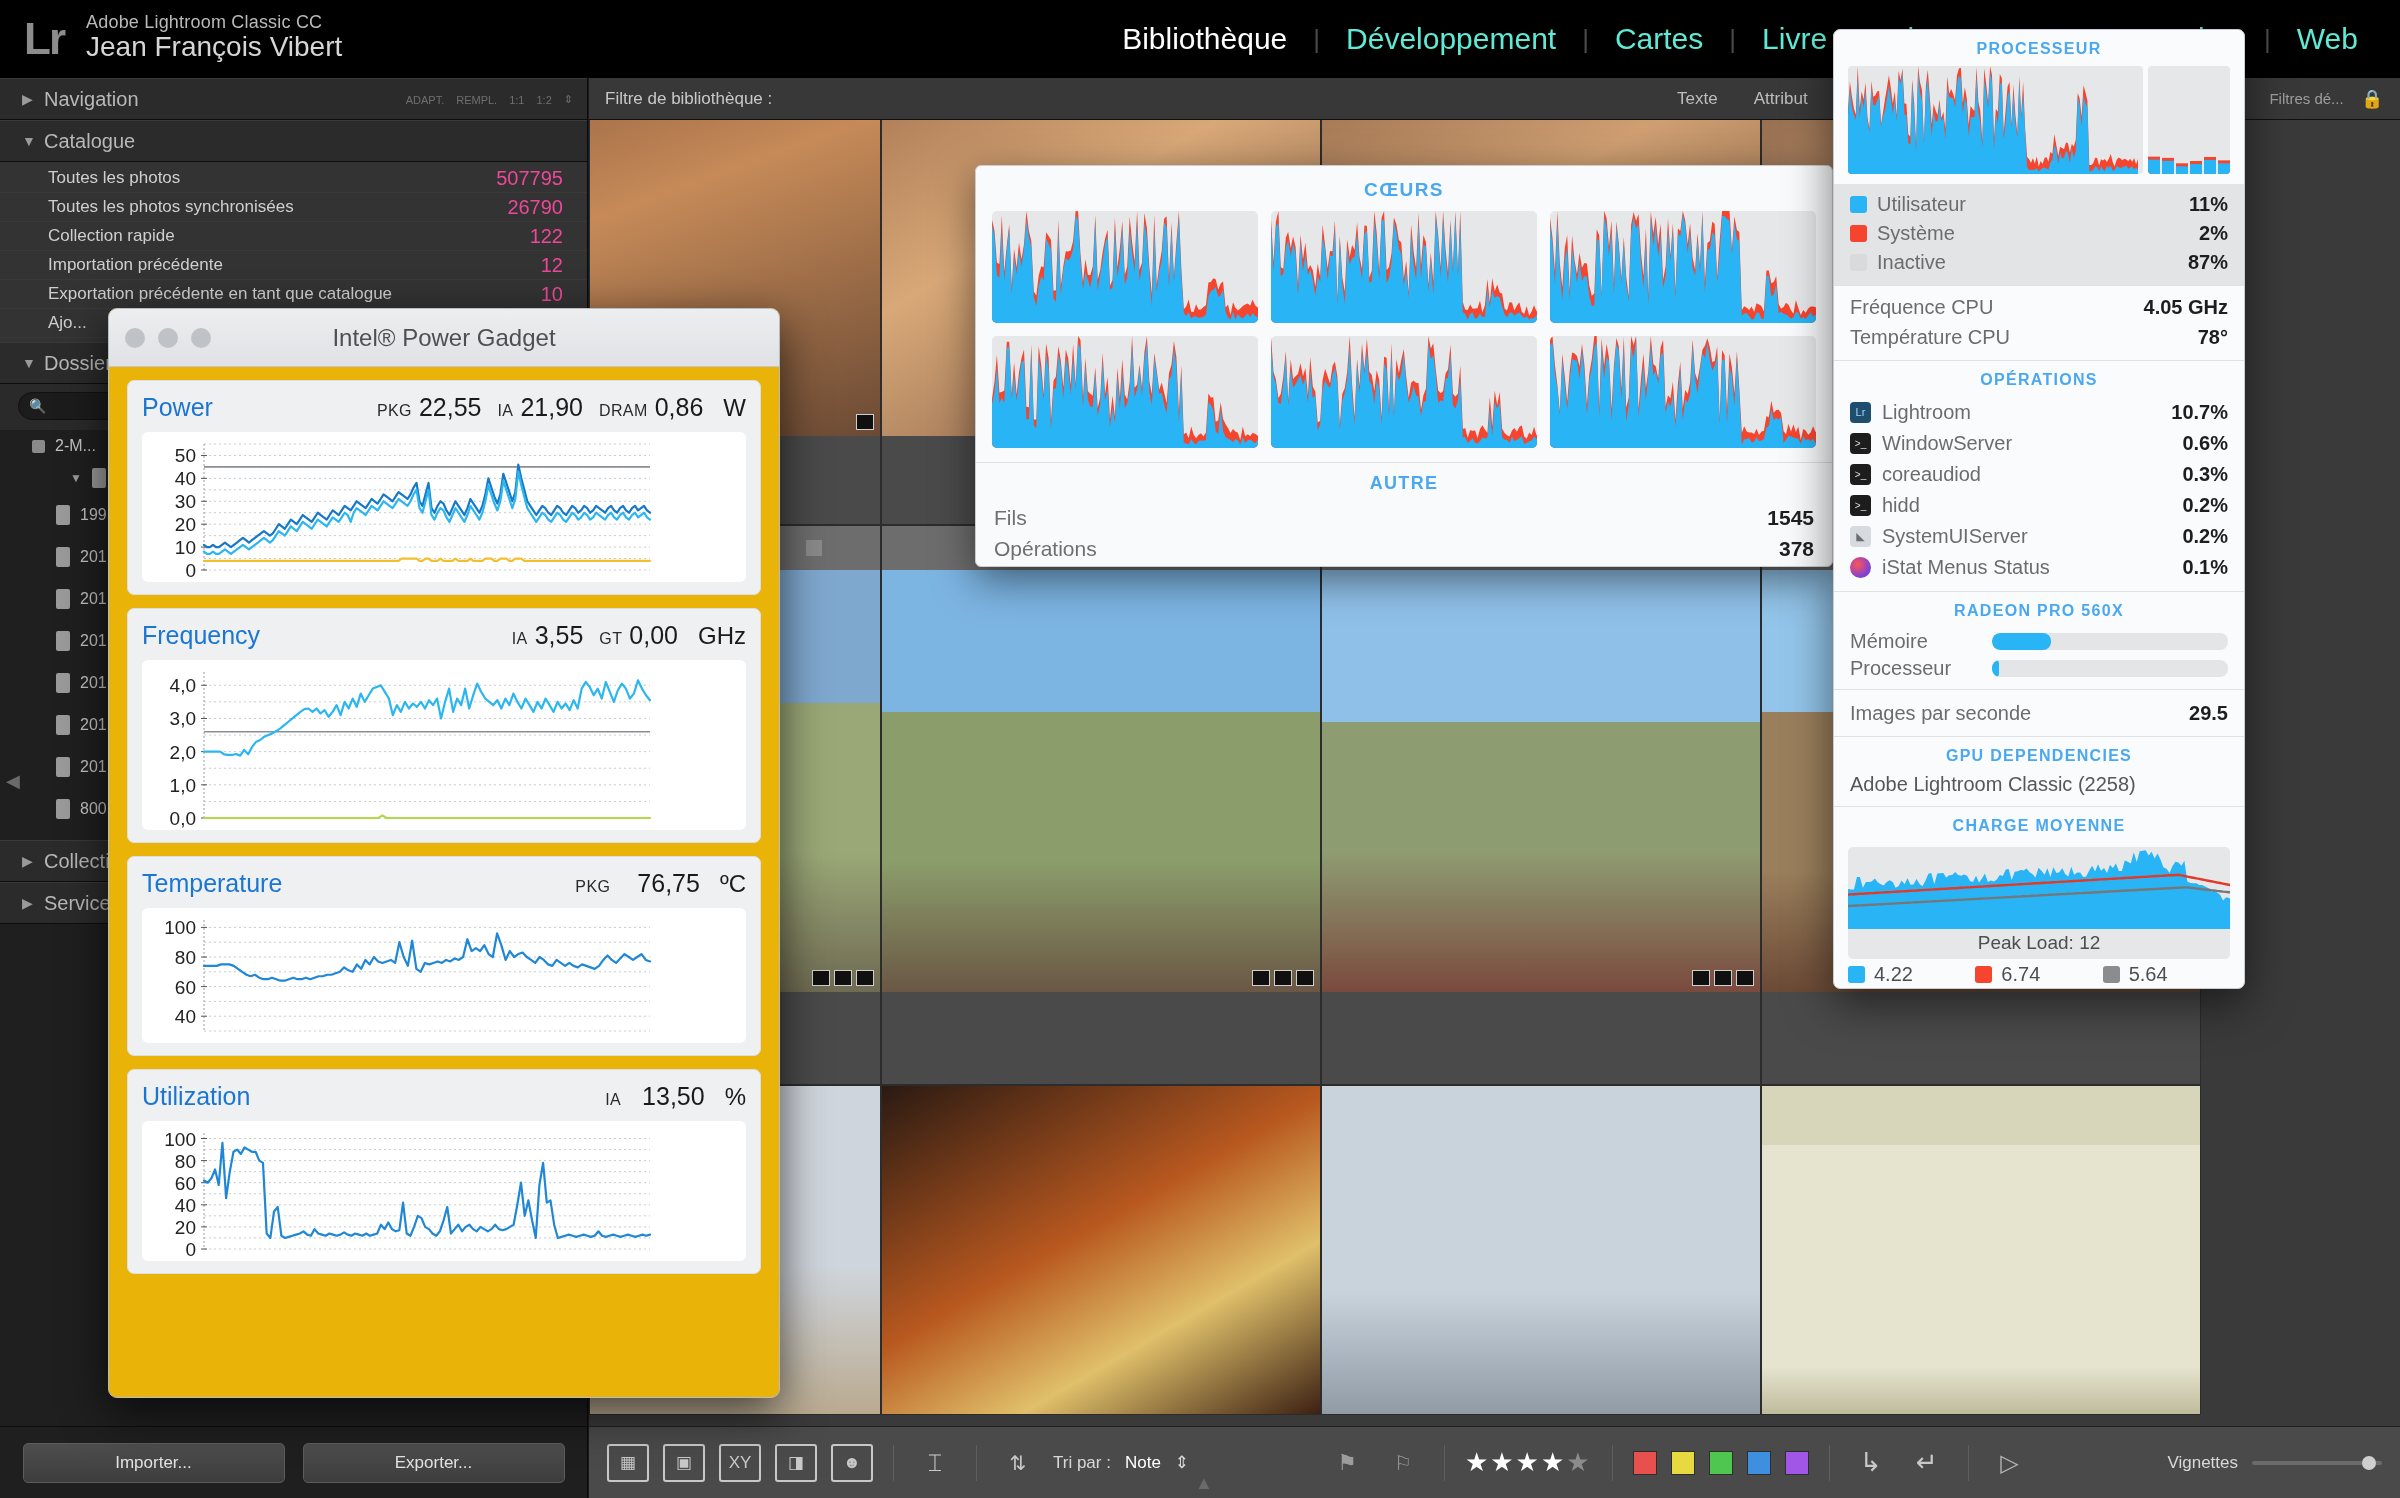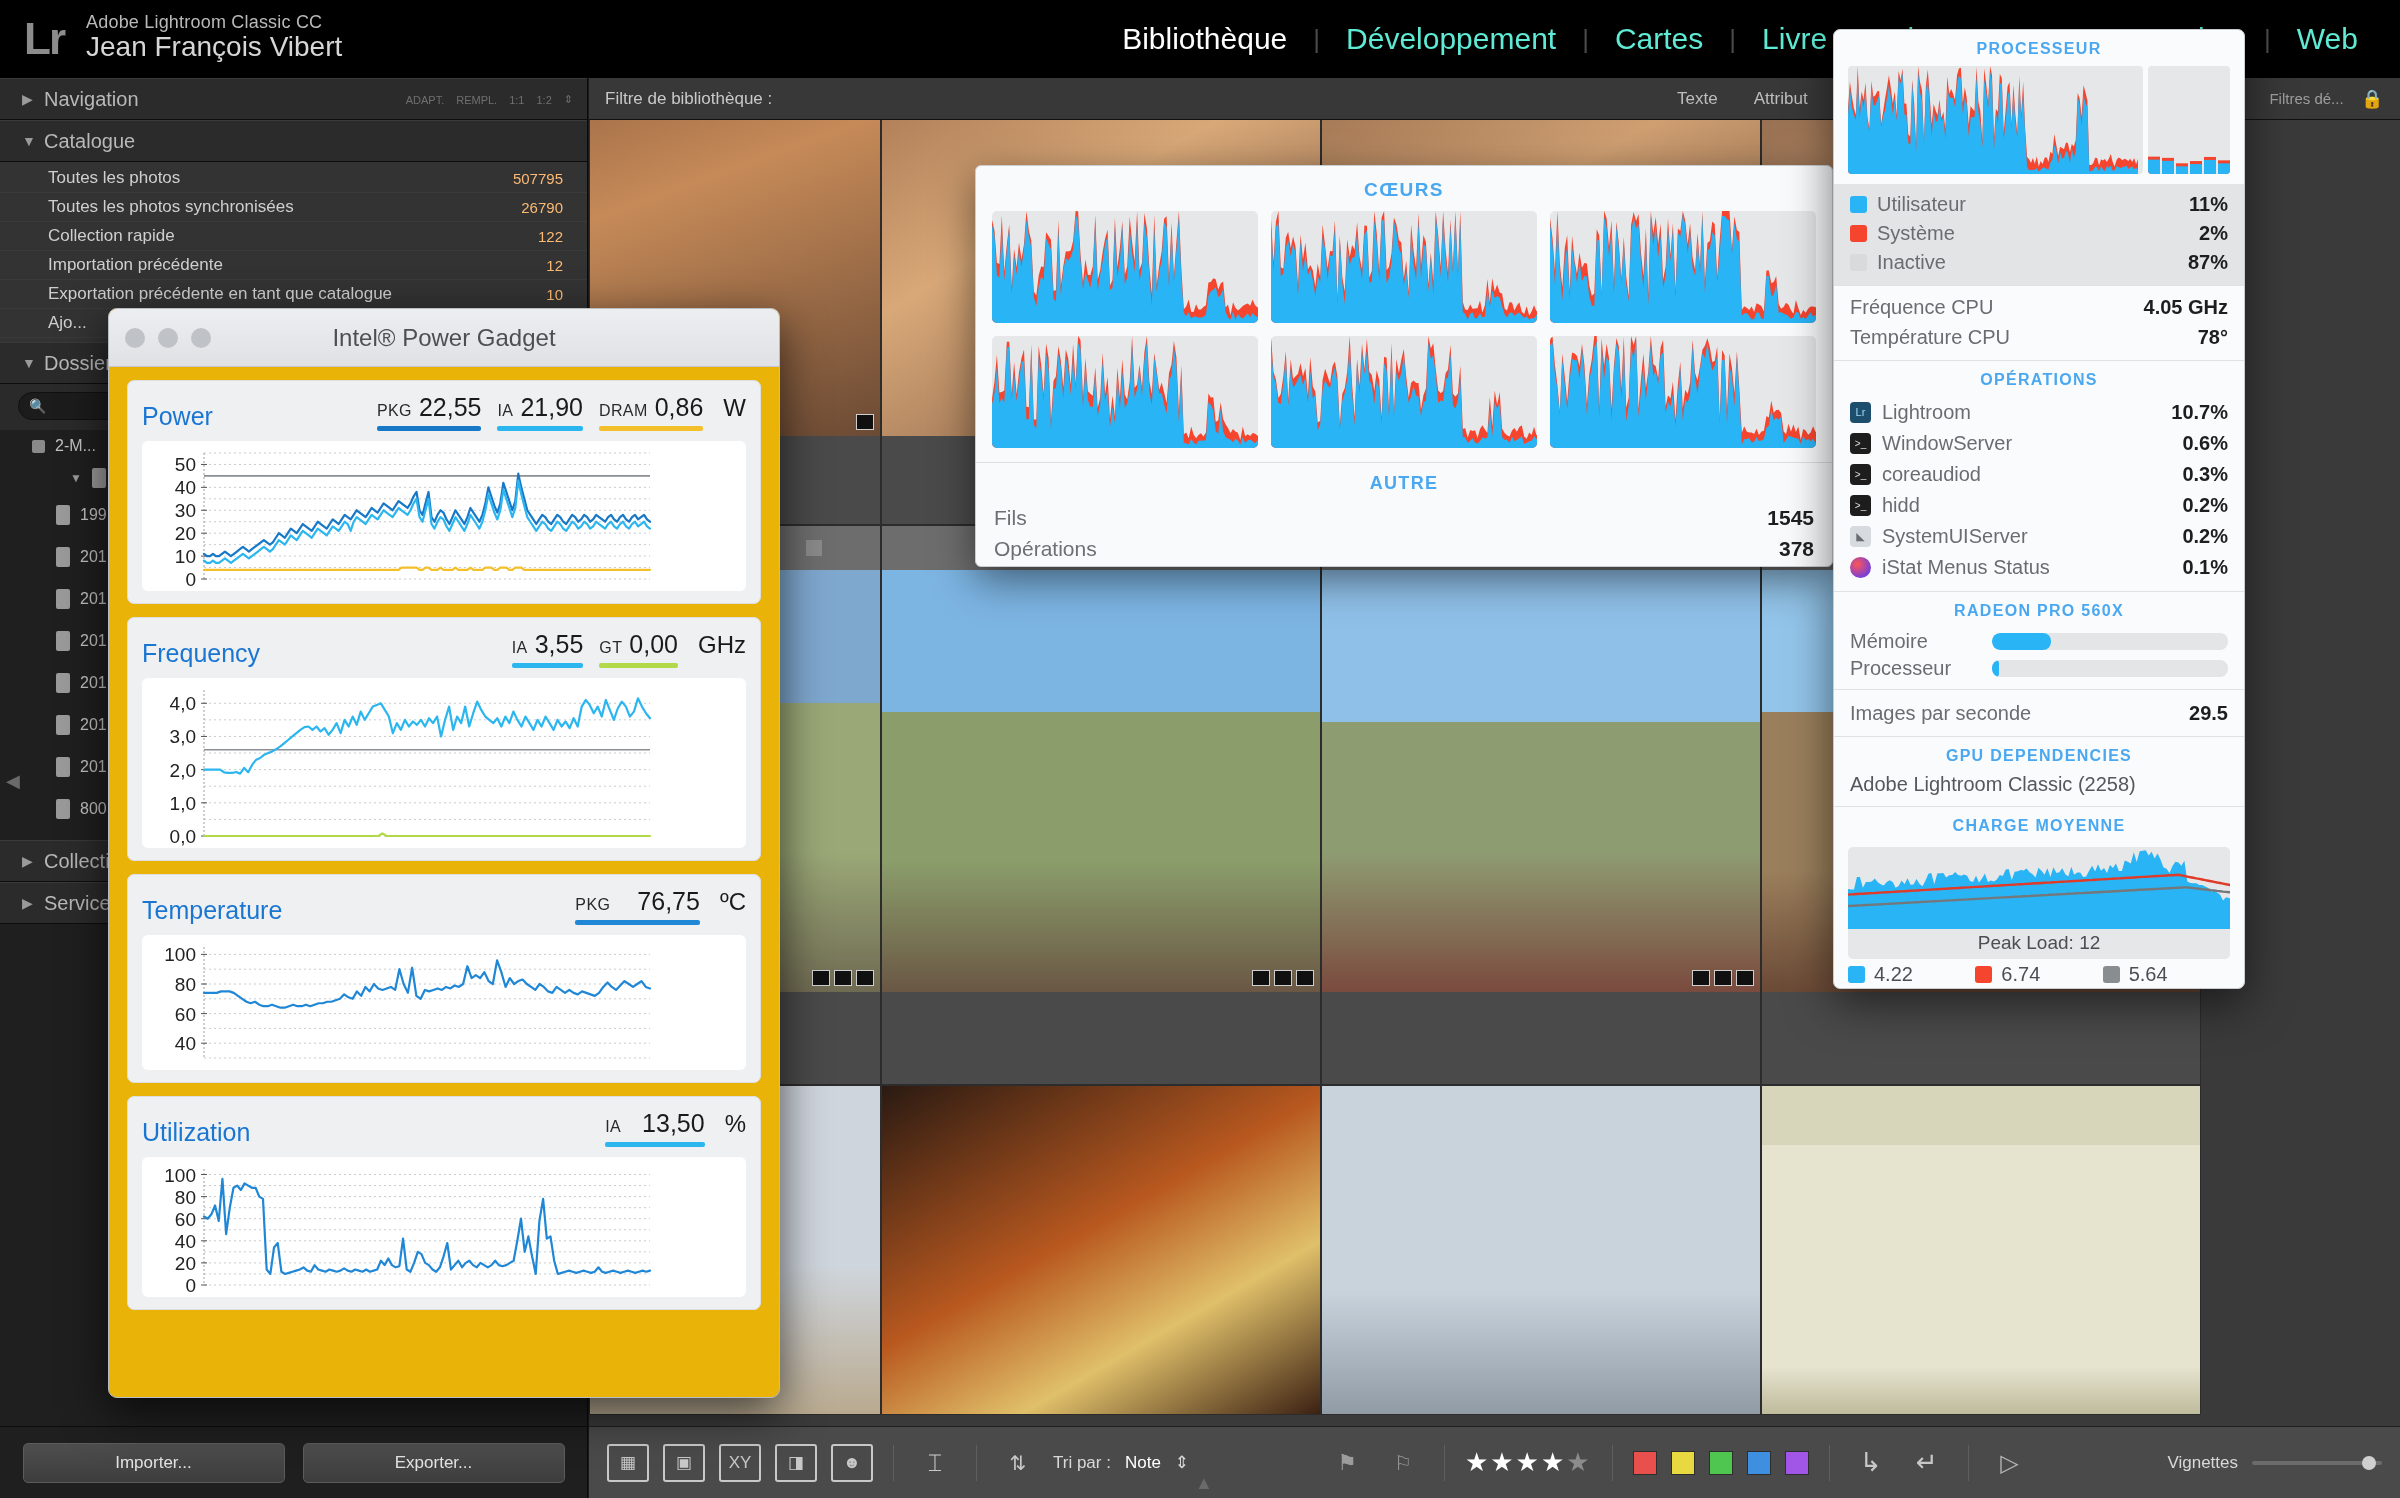--- a/index.html
+++ b/index.html
@@ -32,21 +32,21 @@
      border-top:1px solid #3a3a3a; border-bottom:1px solid #0d0d0d; padding-left:44px; position:relative;}
   .panel-hd .tri { position:absolute; left:22px; top:50%; transform:translateY(-50%); color:#9a9a9a; font-size:14px; }
   .panel-hd .tt { color:#b8b8b8; font-size:20px; }
   .panel-hd .hdright { position:absolute; right:14px; top:50%; transform:translateY(-50%);
       color:#6f6f6f; font-size:11px; display:flex; gap:12px; align-items:center;}
 
   .cat-list { background:#333333; padding:2px 0 4px 0; }
   .cat-row { display:flex; justify-content:space-between; align-items:center;
      height:29px; padding:0 24px 0 48px; color:#cfcfcf; font-size:17px;
      border-bottom:1px solid #3a3a3a; }
-  .cat-row .num { color:#fdba74; font-size:15px; }
+  .cat-row .num { color:#ec4899; font-size:20px; }
 
   .folder-srch { background:#2a2a2a; padding:8px 18px 10px 18px; }
   .srch-box { height:28px; background:#1c1c1c; border:1px solid #111; border-radius:14px;
      display:flex; align-items:center; padding:0 10px; color:#6d6d6d; font-size:14px; gap:6px;}
   .vol-row { display:flex; align-items:center; height:32px; padding-left:32px; color:#c2c2c2; font-size:16px; gap:10px;}
   .vol-row .sq { width:13px; height:13px; background:#8a8a8a; border-radius:2px;}
   .fold-row { display:flex; align-items:center; height:42px; padding-left:56px; color:#c2c2c2; font-size:16px; gap:10px;}
   .fold-row .hd { width:14px; height:20px; background:#9a9a9a; border-radius:2px;}
 
   
@@ -103,21 +103,21 @@
      border:1px solid #b9bcc0; overflow:hidden;text-align:right;}
   #ipg-title { height:58px; background:linear-gradient(#eceef0,#dfe1e4); border-bottom:1px solid #c3c6ca;
      position:relative; display:flex; align-items:center; justify-content:center;}
   #ipg-title .t { font-size:24px; color:#4d4f53; }
   #ipg-lights { position:absolute; left:16px; top:50%; transform:translateY(-50%); display:flex; gap:13px;}
   #ipg-lights span { width:20px; height:20px; border-radius:50%; background:#bfc2c6; display:block;}
   .ipg-card { margin:13px 18px; background:#eef0f2; border:1px solid #dcdee1; border-radius:7px; padding:12px 14px;}
   .ipg-hd { display:flex; align-items:flex-end; justify-content:space-between; margin-bottom:10px;}
   .ipg-hd .name { color:#1b76d2; font-size:25px; font-weight:500;}
   .ipg-vals { display:flex; align-items:baseline; gap:16px; }
-  .ipg-val { display:flex; flex-direction:column; align-items:center; }
+  .ipg-val { display:flex; align-items:center; }
   .ipg-val .line { display:flex; align-items:baseline; gap:7px;}
   .ipg-val .lbl { font-size:16px; color:#2a2a2a; letter-spacing:.4px;}
   .ipg-val .num { font-size:25px; color:#1a1a1a;}
   .ipg-val .bar { height:5px; width:100%; margin-top:4px; border-radius:2px;}
   .ipg-unit { font-size:24px; color:#1a1a1a; margin-left:4px;}
   .ipg-plot { background:#fff; border-radius:6px; position:relative; }
   .ipg-plot svg { display:block; }
 
   
   #cores { position:absolute; left:975px; top:165px; width:858px; height:402px;

